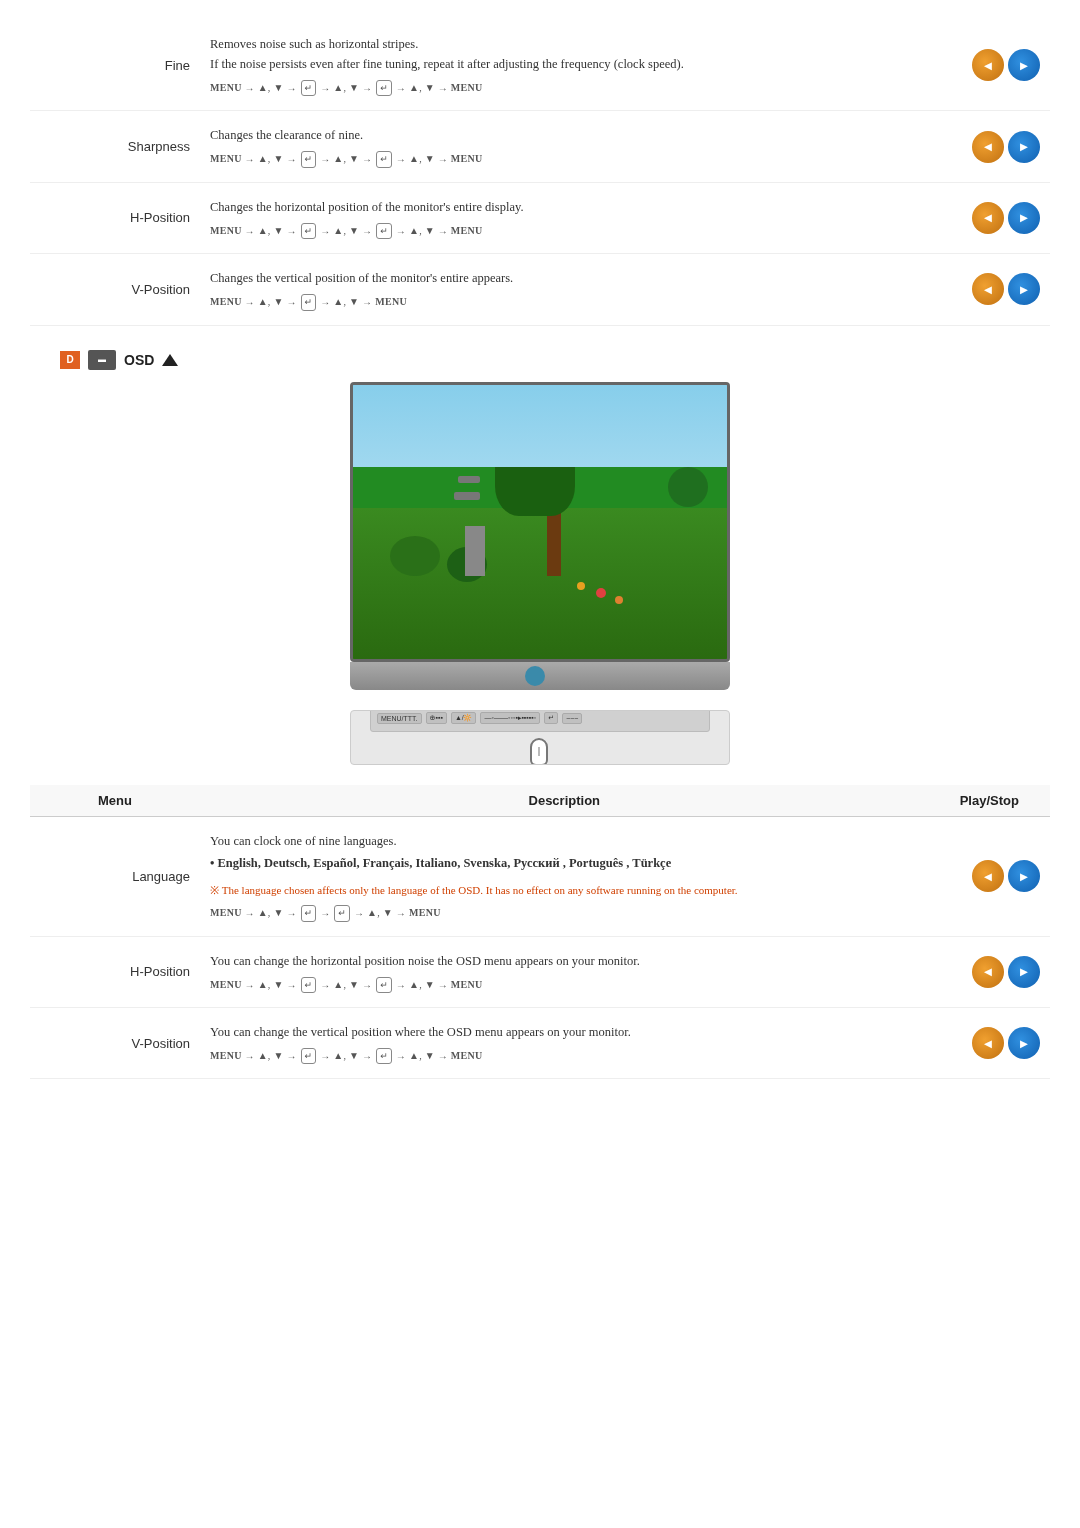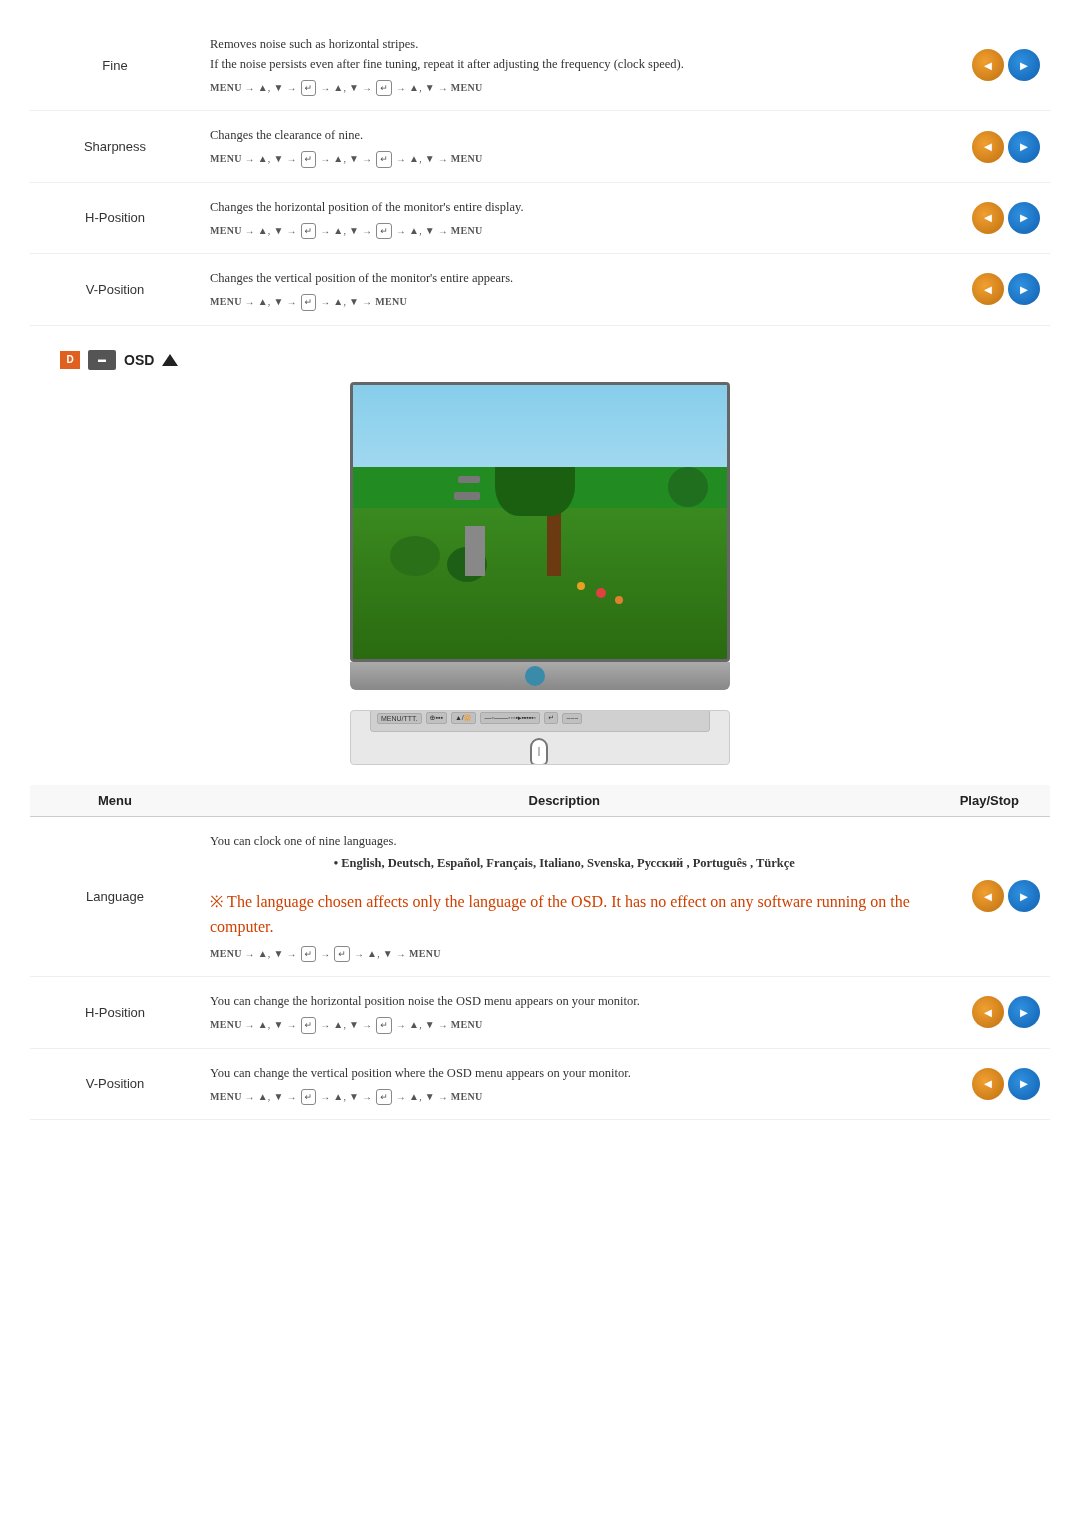--- a/index.html
+++ b/index.html
@@ -23,21 +23,21 @@
       border-bottom: 1px solid #eee;
     }
 
     .menu-table td {
       padding: 14px 10px;
       vertical-align: middle;
     }
 
     .col-label {
       width: 140px;
-      text-align: center;
+      text-align: right;
       font-size: 13px;
       color: #333;
     }
 
     .col-desc {
       width: 600px;
       font-size: 12.5px;
       color: #333;
       line-height: 1.6;
       font-family: Liberation Serif, serif;
@@ -233,27 +233,26 @@
     .section-header-row td {
       font-weight: bold;
       font-size: 13px;
       padding: 8px 10px;
       border-bottom: 1px solid #ccc;
       background: #f8f8f8;
     }
 
     .note-text {
       color: #d04000;
-      font-size: 16px;
-      margin-top: 16px;
+      font-size: 11px;
+      margin-top: 9px;
     }
 
     .bold-list {
       font-weight: bold;
-      text-align: center;
     }
 
     .lang-list {
       margin-top: 2px;
     }
   </style>
 </head>
 <body>
 
 <table class="menu-table">

